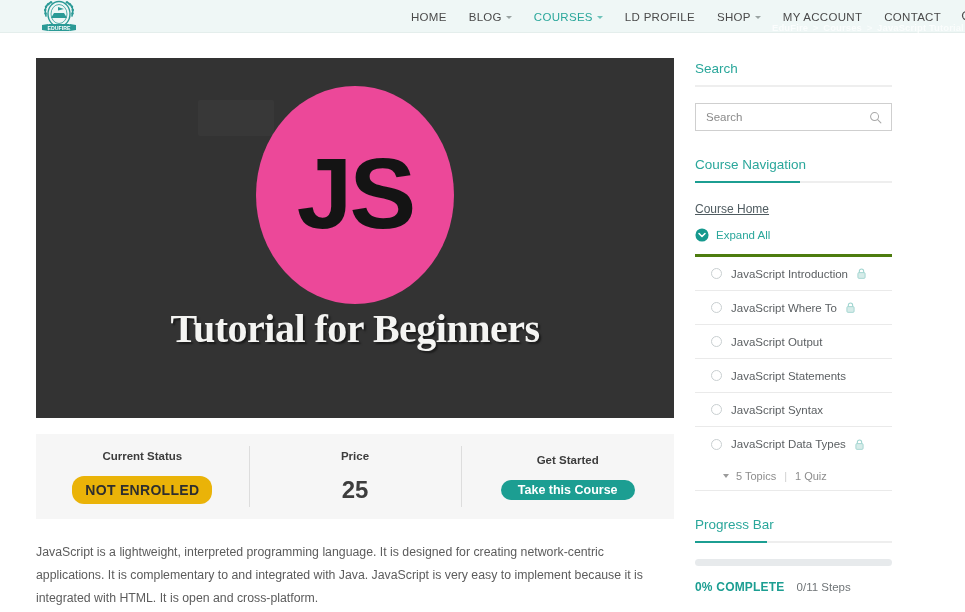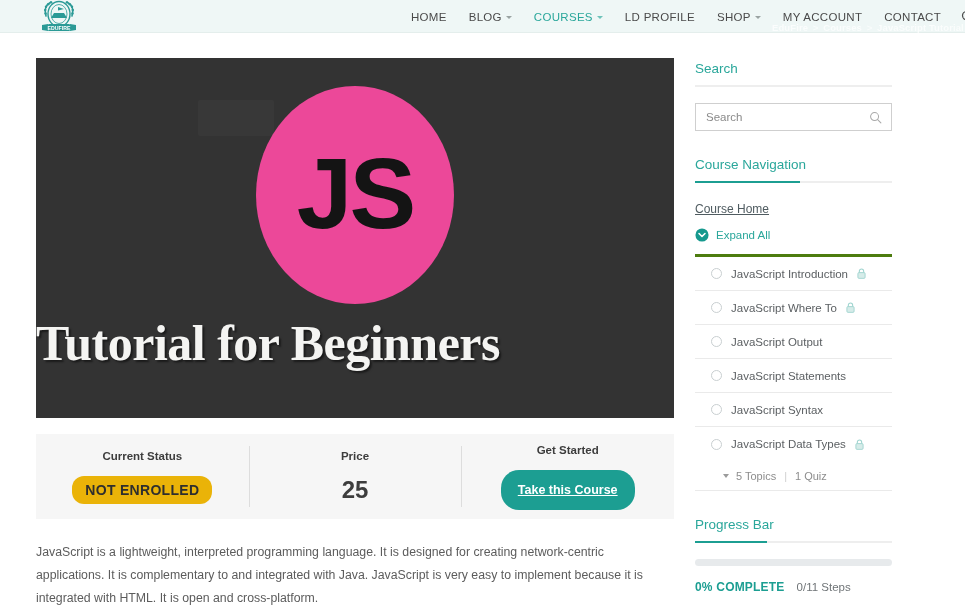--- a/index.html
+++ b/index.html
@@ -128,24 +128,25 @@
     font-weight: bold;
     font-size: 100px;
     line-height: 1;
     color: #141414;
     letter-spacing: -3px;
     margin-top: -4px;
   }
   #hero-title {
     position: absolute;
     left: 0; right: 0;
-    top: 256px;
+    top: 247px;
+    text-align: center;
     font-family: "Liberation Serif", serif;
     font-weight: bold;
-    font-size: 50px;
+    font-size: 40px;
     color: #f4f4f2;
     letter-spacing: -.5px;
     text-shadow: 2px 2px 2px rgba(0,0,0,.5);
   }
 
   
   #status-bar {
     position: relative;
     margin-top: 16px;
     width: 638px;
@@ -189,24 +190,23 @@
     font-weight: bold;
     color: #3d3d3d;
   }
   #take-course-btn {
     background: #1c9e92;
     color: #ffffff;
     font-size: 12.5px;
     font-weight: bold;
     border: none;
     border-radius: 18px;
-    padding: 13px 17px;
+    padding: 3px 17px;
     cursor: pointer;
     font-family: "Liberation Sans", sans-serif;
-    text-decoration: underline;
   }
 
   
   #course-description {
     margin-top: 22px;
     width: 620px;
     font-size: 12.3px;
     line-height: 23px;
     color: #5c5c5c;
   }

